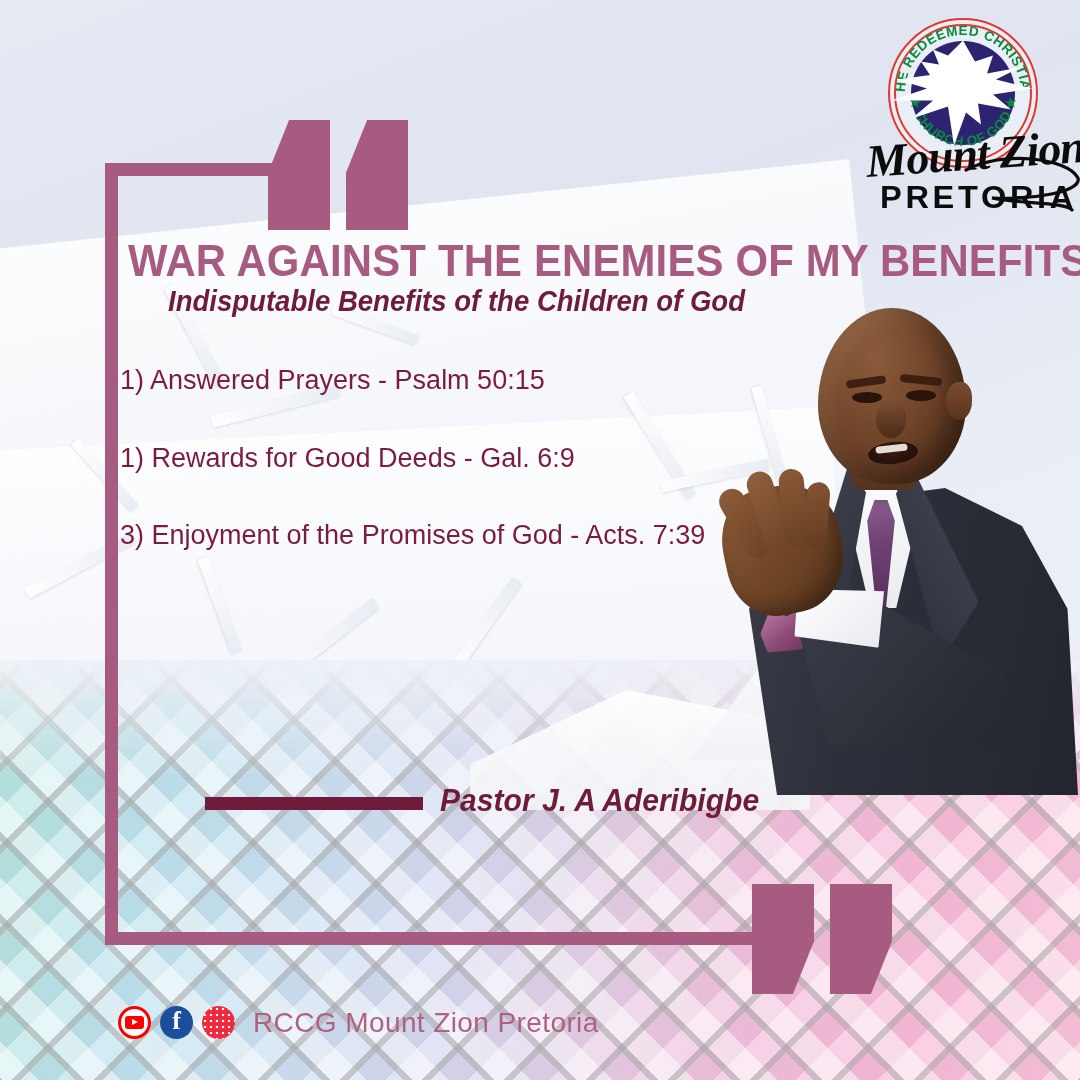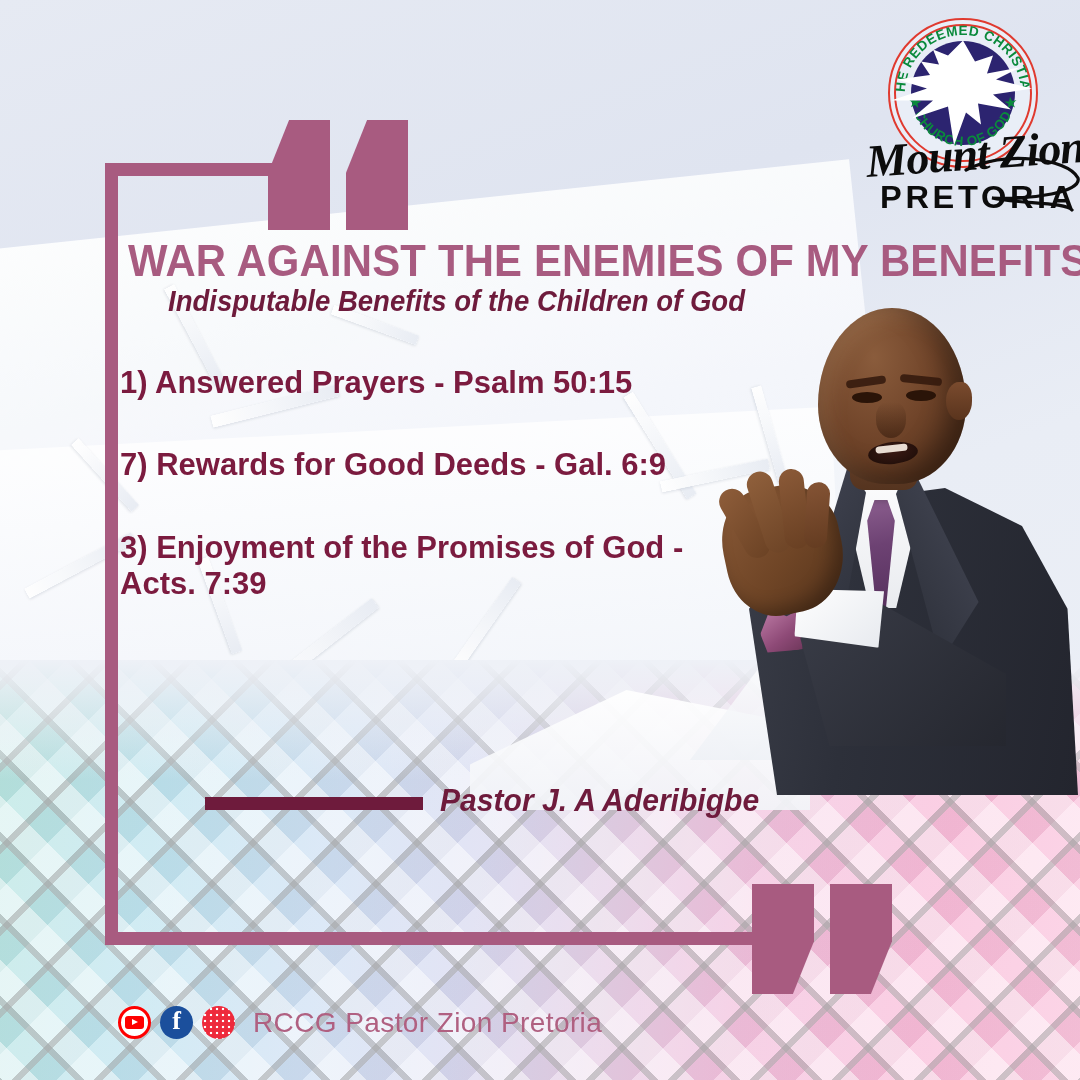--- a/index.html
+++ b/index.html
@@ -199,23 +199,23 @@
     font-size:29px;line-height:1.1;
     font-style:italic;font-weight:700;
     color:#6e1b3c;
     transform:scaleX(.95);
     transform-origin:left center;
     white-space:nowrap;
   }
   .points{
     position:absolute;left:120px;top:365px;width:610px;
     color:#7b1b3f;
-    font-size:31px;
+    font-size:27px;
     line-height:1.17;
-    font-weight:700;
+    font-weight:400;
   }
   .point{margin-bottom:46px;}
   .point:last-child{margin-bottom:0;}
 
   .byline-rule{
     position:absolute;left:205px;top:797px;width:218px;height:13px;background:#6e1b3c;
   }
   .byline{
     position:absolute;left:440px;top:783px;
     font-size:31px;font-weight:700;font-style:italic;
@@ -339,34 +339,34 @@
   <div class="quote-close">
     <span class="qmark q1"></span>
       <span class="qmark q2"></span>
   </div>
 
   <div class="title">WAR AGAINST THE ENEMIES OF MY BENEFITS</div>
   <div class="subtitle">Indisputable Benefits of the Children of God</div>
 
   <div class="points">
     <div class="point">1) Answered Prayers - Psalm 50:15</div>
-    <div class="point">7) Rewards for Good Deeds - Gal. 6:9</div>
+    <div class="point">1) Rewards for Good Deeds - Gal. 6:9</div>
     <div class="point">3) Enjoyment of the Promises of God - Acts. 7:39</div>
   </div>
 
   <div class="byline-rule"></div>
   <div class="byline">Pastor J. A Aderibigbe</div>
 
   <div class="footer">
     <span class="sicon yt">
         <span class="play"></span>
       </span>
     <span class="sicon fb">f</span>
     <span class="sicon ig"></span>
-    <span class="footer-text">RCCG Pastor Zion Pretoria</span>
+    <span class="footer-text">RCCG Mount Zion Pretoria</span>
   </div>
 
   <div class="logo">
     <div class="seal">
       <div class="ring-out"></div>
       <div class="ring-in"></div>
       <div class="core"></div>
       <svg viewBox="0 0 150 150">
         <defs>
           <path id="arcTop" d="M 17,75 A 58,58 0 0 1 133,75" fill="none"></path>

